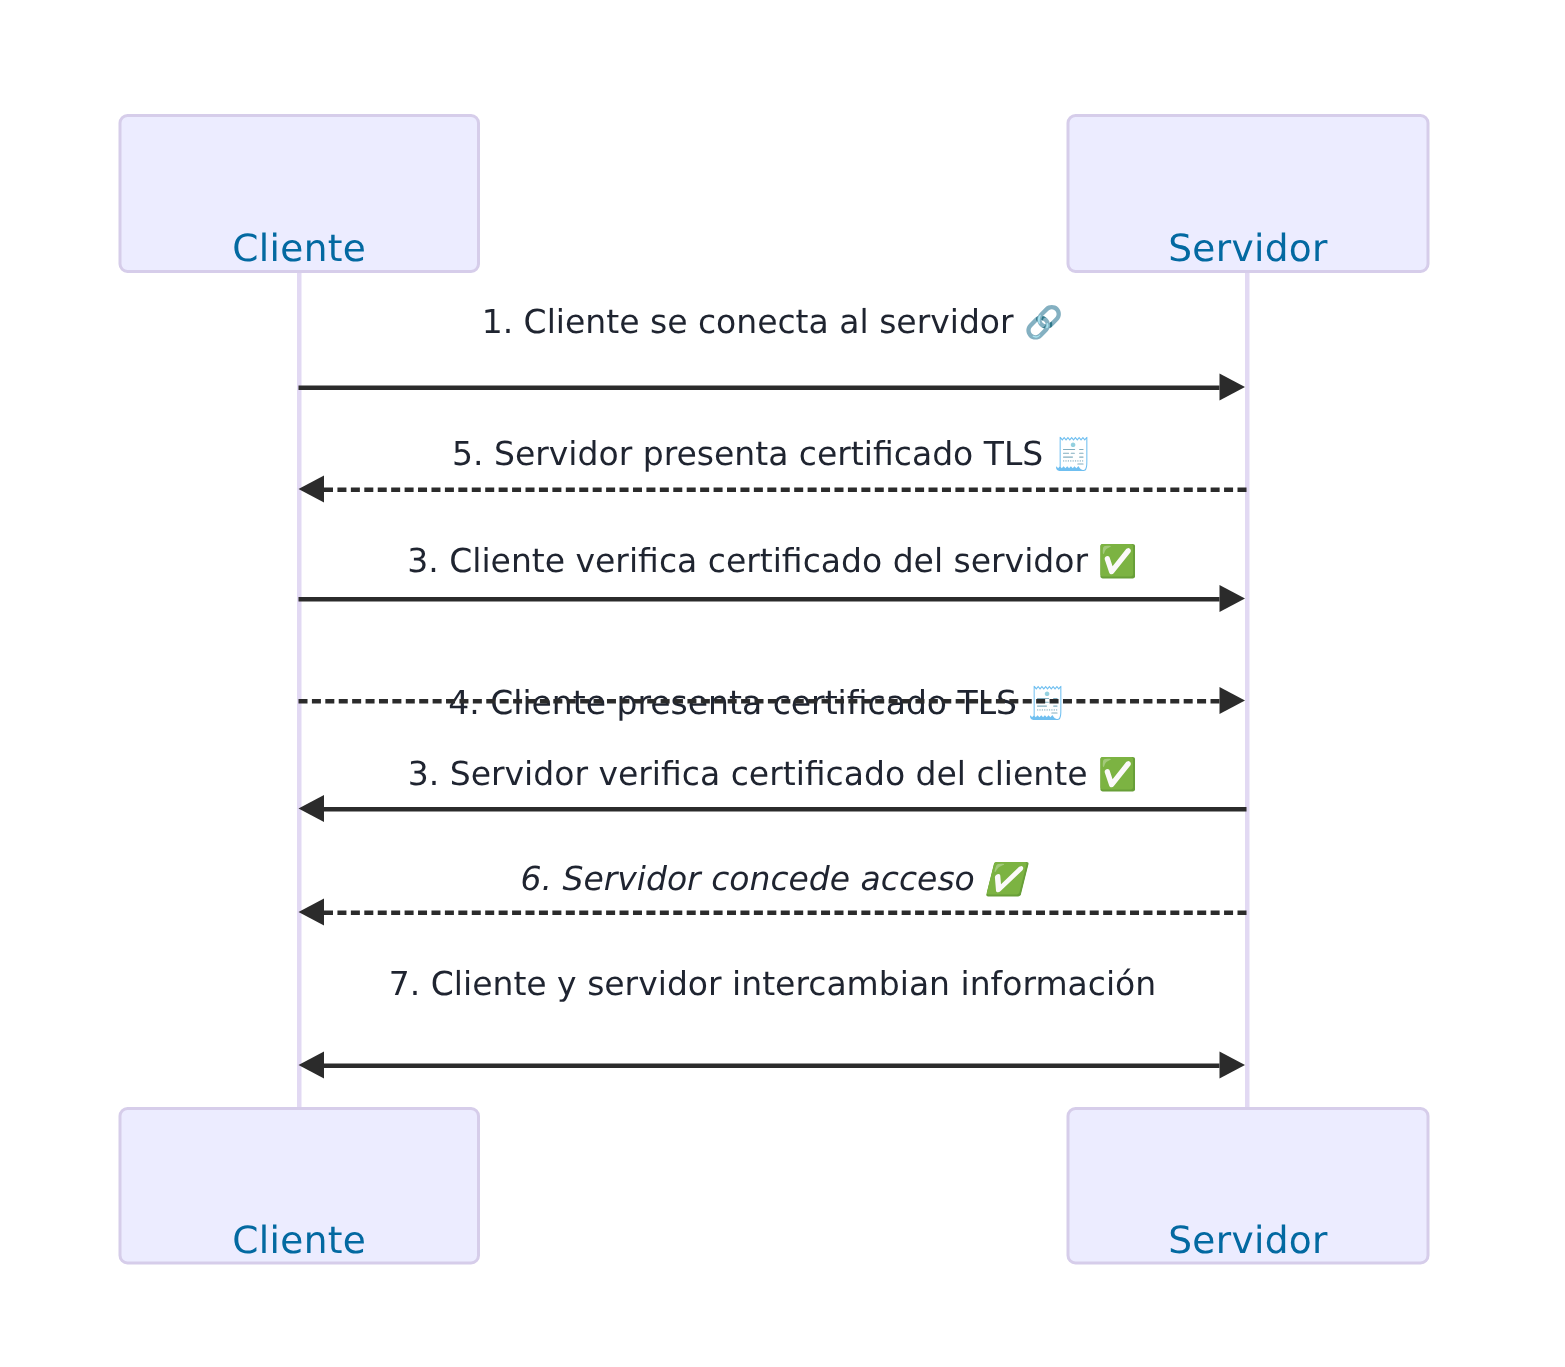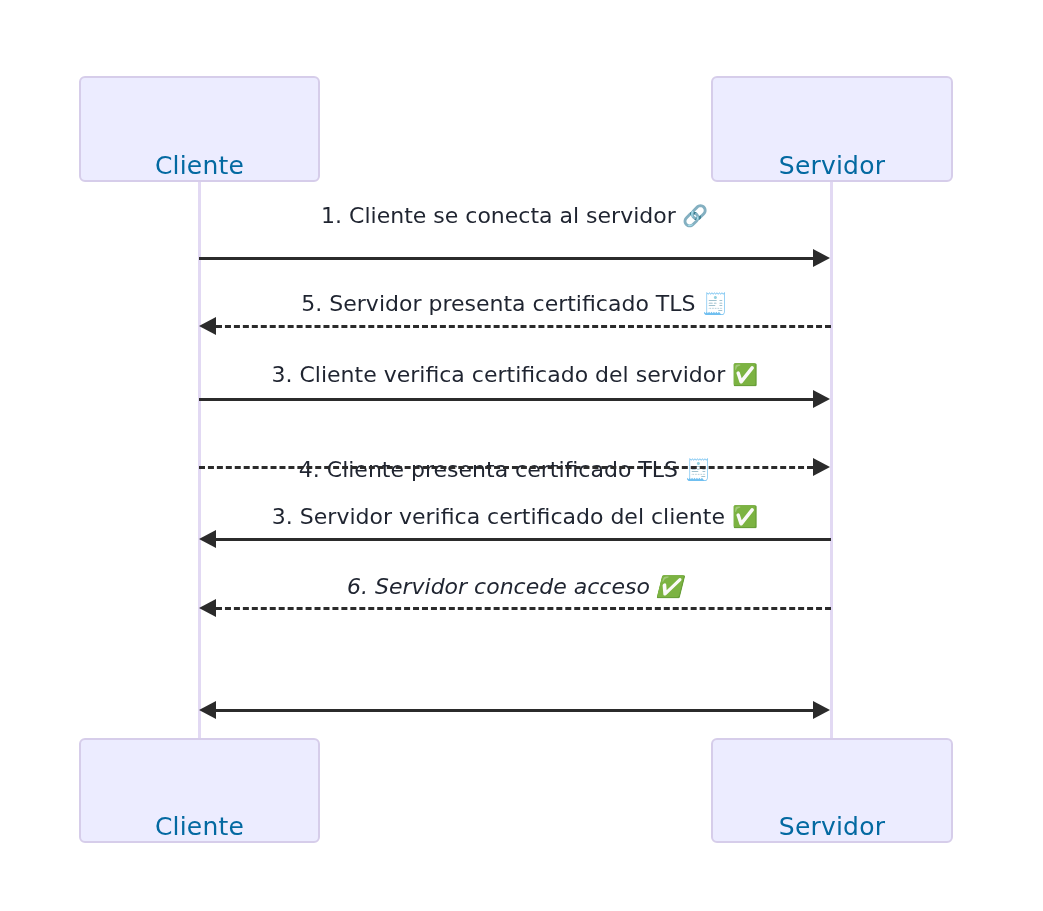--- a/index.html
+++ b/index.html
@@ -153,20 +153,21 @@
     <div class="msg-label" style="left:199px; top:571px; width:632px;font-style:italic;">
       <span>6. Servidor concede acceso</span>
       <span class="emoji">✅</span>
     </div>
     <div class="msg-line dashed" style="left:216px; top:607px; width:615px;"></div>
     <div class="arrowhead left" style="left:199px; top:599px;"></div>
   </div>
 
   <div class="message">
     <div class="msg-label two-line" style="left:199px; top:641px; width:632px;">
+      <div>7. Cliente y servidor intercambian información</div>
     </div>
     <div class="msg-line" style="left:216px; top:709px; width:597px;"></div>
     <div class="arrowhead left" style="left:199px; top:701px;"></div>
     <div class="arrowhead right" style="left:813px; top:701px;"></div>
   </div>
 
   <div class="participant" style="left:79px; top:738px; width:241px; height:105px;">
     <span>Cliente</span>
   </div>
 

